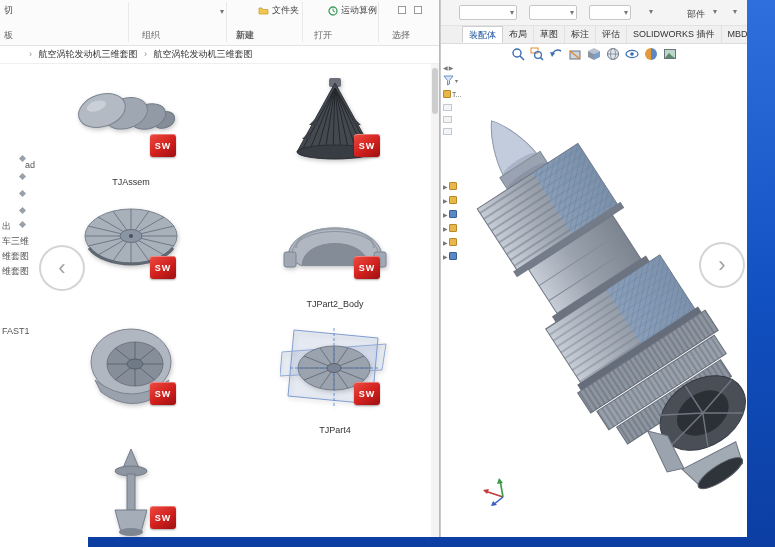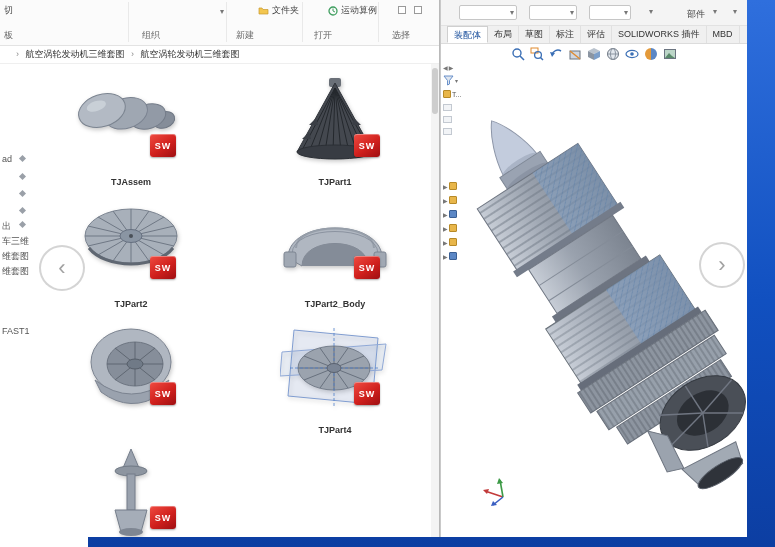--- a/index.html
+++ b/index.html
@@ -10,48 +10,48 @@
     background:linear-gradient(180deg,#2f6fdd 0%,#1150c0 55%,#0c3ea2 100%);
   }
   
   .explorer { position:absolute; left:0; top:0; width:440px; height:537px; background:#fff; border-right:1px solid #b9b9b9; overflow:hidden; }
   .ribbon { position:absolute; left:0; top:0; right:0; height:46px; background:#fbfbfb; border-bottom:1px solid #e3e3e3; font-size:9px; color:#444; }
   .r-item { position:absolute; top:4px; display:flex; align-items:center; gap:3px; white-space:nowrap; }
   .r-group { position:absolute; top:29px; color:#666; }
   .gsep { position:absolute; top:2px; height:40px; width:1px; background:#e9e9e9; }
   .caret { color:#777; font-size:8px; }
   .mini-square { width:8px; height:8px; border:1px solid #9a9a9a; background:#fff; display:inline-block; }
-  .addressbar { position:absolute; left:0; top:46px; right:0; height:18px; line-height:17px; font-size:9px; color:#333; padding-left:12px; border-bottom:1px solid #efefef; background:#fff; white-space:nowrap; }
+  .addressbar { position:absolute; left:0; top:46px; right:0; height:18px; line-height:17px; font-size:9px; color:#333; padding-left:25px; border-bottom:1px solid #efefef; background:#fff; white-space:nowrap; }
   .crumb-sep { color:#8a8a8a; margin:0 4px; }
   .crumb { color:#333; }
   .sidebar { position:absolute; left:0; top:64px; width:30px; bottom:0; font-size:9px; color:#555; }
   .side-row { position:absolute; left:2px; white-space:nowrap; }
   .pin { position:absolute; left:20px; width:5px; height:5px; background:#9aa0a8; transform:rotate(45deg); }
   .filegrid { position:absolute; left:30px; top:64px; right:9px; bottom:0; }
   .tile { position:absolute; width:190px; height:120px; }
   .thumb { position:absolute; left:50%; top:0; transform:translateX(-50%); filter:drop-shadow(1px 2px 2px rgba(0,0,0,.22)); }
-  .tile-label { position:absolute; left:0; right:0; top:103px; text-align:center; font-size:9px; color:#333;font-weight:bold; }
+  .tile-label { position:absolute; left:0; right:0; top:103px; text-align:center; font-size:9px; color:#333; }
   .sw-badge { position:absolute; left:114px; top:60px; width:26px; height:23px; border-radius:3px;
     background:linear-gradient(145deg,#ef4b41 0%,#d0201d 55%,#9e0f12 100%);
     color:#fff; font-weight:bold; font-size:9px; letter-spacing:1px;
     display:flex; align-items:center; justify-content:center;
     box-shadow:0 1px 2px rgba(0,0,0,.35), inset 0 1px 0 rgba(255,255,255,.35); }
   .vscroll { position:absolute; right:0; top:64px; width:8px; bottom:0; background:#f4f4f4; }
   .vscroll .thumb-bar { position:absolute; left:1px; right:1px; top:4px; height:46px; background:#cdcdcd; border-radius:3px; }
   .nav-circle { position:absolute; width:46px; height:46px; border-radius:50%;
     border:2px solid rgba(170,170,170,.5); background:rgba(255,255,255,.18);
     color:rgba(130,130,130,.75); font-size:22px; line-height:42px; text-align:center; }
   
   .sw { position:absolute; left:440px; top:0; width:307px; height:537px; background:#fff; overflow:hidden; border-left:1px solid #c9c9c9; }
   .sw-toolbar { position:absolute; left:0; top:0; right:0; height:26px; background:#f4f4f4; border-bottom:1px solid #e2e2e2; font-size:9px; color:#444; }
   .combo { position:absolute; top:5px; height:15px; background:#fff; border:1px solid #c6c6c6; border-radius:2px; }
   .combo .caret { position:absolute; right:2px; top:2px; }
   .tb-label { position:absolute; top:8px; white-space:nowrap; }
   .tb-caret { position:absolute; top:7px; }
-  .sw-tabs { position:absolute; left:0; top:26px; right:0; height:18px; background:#f0f0f0; border-bottom:1px solid #dcdcdc; display:flex; padding-left:6px; font-size:9px; color:#333; }
+  .sw-tabs { position:absolute; left:0; top:26px; right:0; height:18px; background:#f0f0f0; border-bottom:1px solid #dcdcdc; display:flex; padding-left:21px; font-size:9px; color:#333; }
   .swtab { padding:0 6px; line-height:16px; border-right:1px solid #e0e0e0; white-space:nowrap; }
   .swtab.active { background:#fff; border:1px solid #cfcfcf; border-bottom-color:#fff; color:#1a4f9c; }
   .sw-headsup { position:absolute; left:0; top:45px; right:0; height:18px; display:flex; justify-content:center; gap:4px; padding-top:2px; }
   .hicon { width:15px; height:14px; display:inline-flex; align-items:center; justify-content:center; }
   .sw-tree { position:absolute; left:1px; top:64px; width:20px; bottom:18px; font-size:7px; color:#555; }
   .tree-row { position:absolute; left:1px; display:flex; align-items:center; gap:1px; white-space:nowrap; }
   .expand { font-size:6px; color:#777; }
   .tree-icon { width:8px; height:8px; border-radius:1px; display:inline-block; }
   .pale-square { width:9px; height:7px; border:1px solid #c3c9d1; background:#f2f4f7; display:inline-block; }
   .sw-viewport { position:absolute; left:20px; top:64px; right:1px; bottom:16px; background:#fff; overflow:hidden; }
@@ -90,38 +90,38 @@
     </span>
     <span class="r-item" style="left:398px;top:6px;">
         <span class="mini-square"></span>
       </span>
     <span class="r-item" style="left:414px;top:6px;">
         <span class="mini-square"></span>
       </span>
 
     <span class="r-group" style="left:4px;">板</span>
     <span class="r-group" style="left:142px;">组织</span>
-    <span class="r-group" style="left:236px;">新建</span>
+    <span class="r-group" style="left:236px;font-weight:bold;">新建</span>
     <span class="r-group" style="left:314px;text-align:right;">打开</span>
     <span class="r-group" style="left:392px;">选择</span>
     <span class="gsep" style="left:128px;"></span>
     <span class="gsep" style="left:226px;"></span>
     <span class="gsep" style="left:302px;"></span>
     <span class="gsep" style="left:378px;"></span>
   </div>
 
   <div class="addressbar">
     <span class="crumb-sep">›</span>
     <span class="crumb">航空涡轮发动机三维套图</span>
     <span class="crumb-sep">›</span>
     <span class="crumb">航空涡轮发动机三维套图</span>
   </div>
 
   <div class="sidebar">
-    <span class="side-row" style="top:90px;">ad</span>
+    <span class="side-row" style="top:96px;margin-left:23px;">ad</span>
     <span class="pin" style="top:92px;"></span>
     <span class="pin" style="top:110px;"></span>
     <span class="pin" style="top:127px;"></span>
     <span class="pin" style="top:144px;"></span>
     <span class="side-row" style="top:156px;">出</span>
     <span class="pin" style="top:158px;"></span>
     <span class="side-row" style="top:171px;">车三维</span>
     <span class="side-row" style="top:186px;">维套图</span>
     <span class="side-row" style="top:201px;">维套图</span>
     <span class="side-row" style="top:262px;">FAST1</span>
@@ -156,21 +156,20 @@
             <line x1="50" y1="14" x2="56" y2="78"></line>
           <line x1="50" y1="14" x2="64" y2="78"></line>
             <line x1="50" y1="14" x2="72" y2="78"></line>
           <line x1="50" y1="14" x2="80" y2="78"></line>
             <line x1="50" y1="14" x2="86" y2="78"></line>
         </g>
         <path d="M31,44 l-7,7 l9,0 Z M24,58 l-7,7 l9,0 Z M69,44 l7,7 l-9,0 Z M76,58 l7,7 l-9,0 Z" fill="#3a3e45"></path>
         <ellipse cx="50" cy="78" rx="38" ry="7" fill="#383c43" stroke="#2b2f35"></ellipse>
       </svg>
       <div class="sw-badge">SW</div>
-      <div class="tile-label">TJPart1</div>
     </div>
 
     <div class="tile" style="left:6px;top:132px;">
       <svg class="thumb" width="104" height="84">
         <ellipse cx="52" cy="40" rx="46" ry="27" fill="#a8b0ba" stroke="#7a8390"></ellipse>
         <g stroke="#6f7885" stroke-width="1">
           <line x1="52" y1="40" x2="98" y2="40"></line>
             <line x1="52" y1="40" x2="95" y2="50"></line>
           <line x1="52" y1="40" x2="85" y2="59"></line>
             <line x1="52" y1="40" x2="70" y2="65"></line>
@@ -185,21 +184,20 @@
           <line x1="52" y1="40" x2="52" y2="13"></line>
             <line x1="52" y1="40" x2="70" y2="15"></line>
           <line x1="52" y1="40" x2="85" y2="21"></line>
             <line x1="52" y1="40" x2="95" y2="30"></line>
         </g>
         <path d="M10,52 A46,27 0 0 0 94,52" fill="none" stroke="#5f6772" stroke-width="3"></path>
         <ellipse cx="52" cy="40" rx="11" ry="6.5" fill="#8a95a3" stroke="#667080"></ellipse>
         <circle cx="52" cy="40" r="2" fill="#4a5058"></circle>
       </svg>
       <div class="sw-badge">SW</div>
-      <div class="tile-label">TJPart2</div>
     </div>
 
     <div class="tile" style="left:210px;top:132px;">
       <svg class="thumb" width="110" height="84">
         <path d="M8,62 C8,22 102,22 102,62 L88,70 C88,40 22,40 22,70 Z" fill="#b0b7c1" stroke="#7d8592"></path>
         <path d="M22,70 C22,40 88,40 88,70 Z" fill="#848c98"></path>
         <path d="M16,52 C16,26 94,26 94,52" fill="none" stroke="#969ea9" stroke-width="2"></path>
         <path d="M12,58 C12,28 98,28 98,58" fill="none" stroke="#8b93a0" stroke-width="1"></path>
         <rect x="4" y="56" width="12" height="15" rx="2" fill="#a0a8b3" stroke="#7d8592"></rect>
         <rect x="94" y="56" width="12" height="15" rx="2" fill="#a0a8b3" stroke="#7d8592"></rect>

